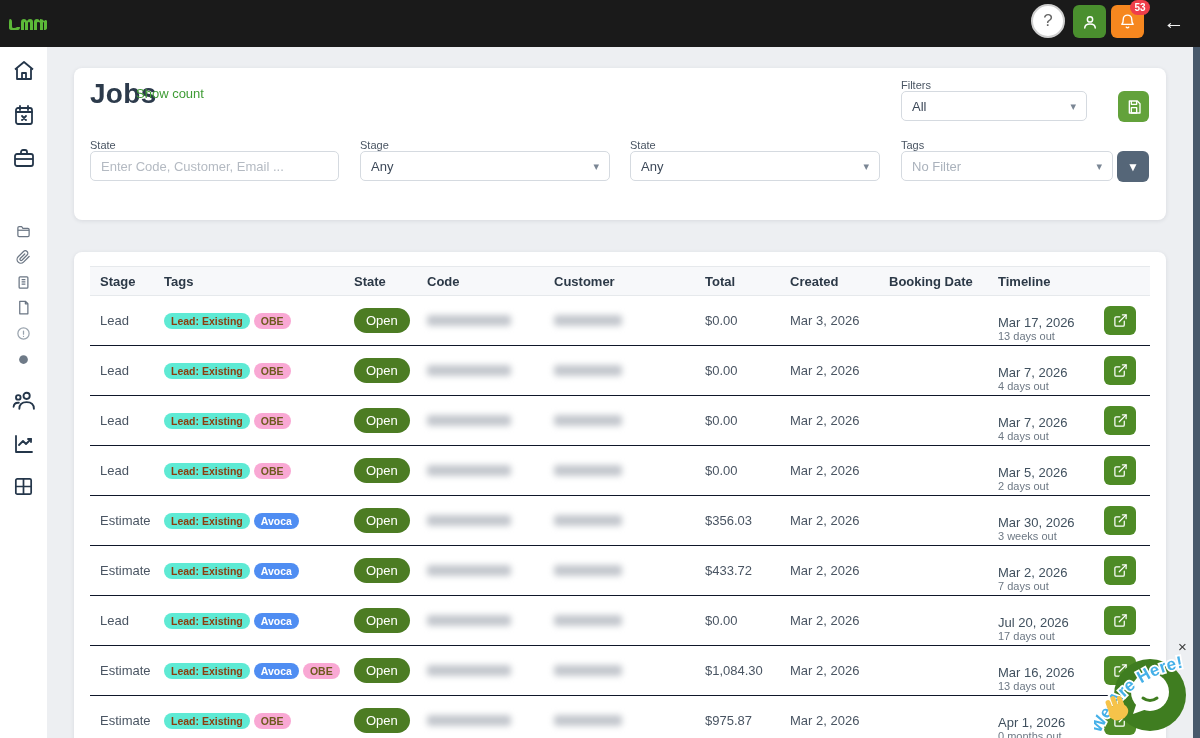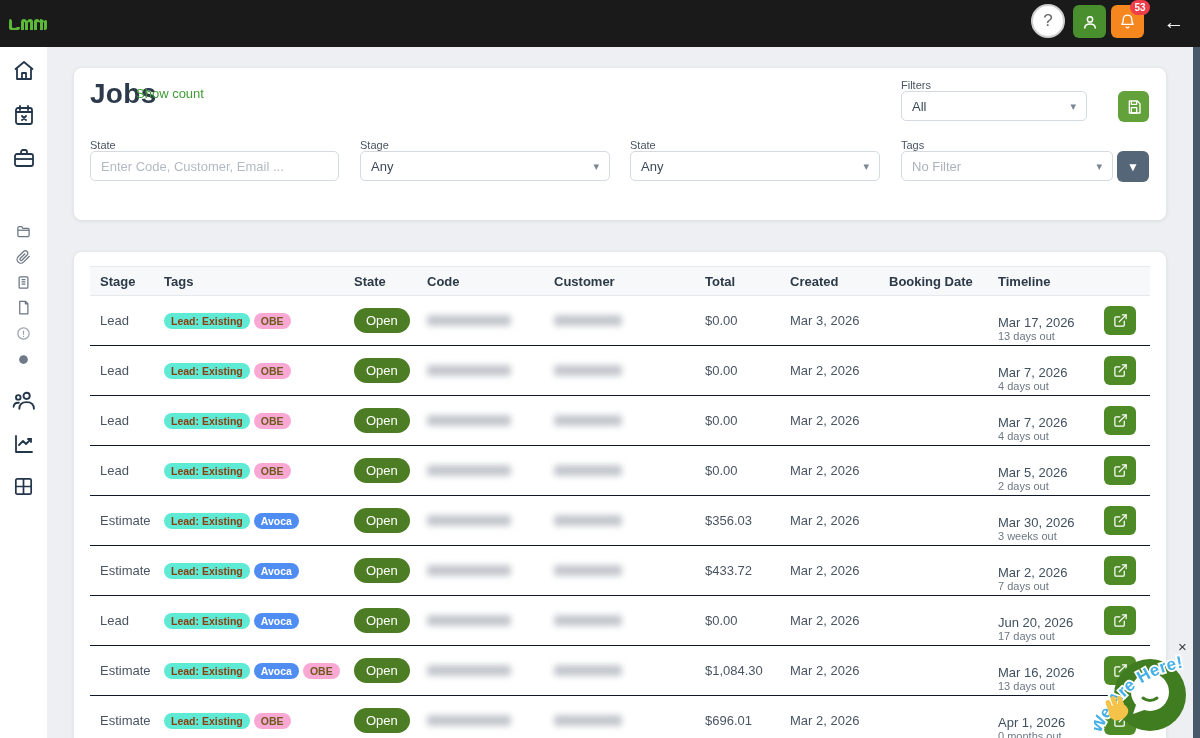--- a/index.html
+++ b/index.html
@@ -435,21 +435,21 @@
     <div class="cell">
           <div class="redact redact-code"></div>
         </div>
     <div class="cell">
           <div class="redact redact-cust"></div>
         </div>
     <div class="cell">$0.00</div>
     <div class="cell">Mar 2, 2026</div>
     <div class="cell"></div>
     <div class="cell">
-      <div class="tl-date">Jun 20, 2026</div>
+      <div class="tl-date">Jul 20, 2026</div>
       <div class="tl-note">17 days out</div>
     </div>
     <div class="cell" style="padding-left:6px;">
       <div class="ext-btn">
         <svg width="15" height="15" viewBox="0 0 24 24" fill="none" stroke="#ffffff" stroke-width="2" stroke-linecap="round" stroke-linejoin="round">
               <path d="M18 13v6a2 2 0 0 1-2 2H5a2 2 0 0 1-2-2V8a2 2 0 0 1 2-2h6"></path>
               <path d="M15 3h6v6"></path>
               <path d="M10 14 21 3"></path>
             </svg>
       </div>
@@ -494,21 +494,21 @@
           <span class="tag tag-orange">Lead: Existing</span>
           <span class="tag tag-yellow">OBE</span>
         </div>
     <div class="cell"><span class="state-pill">Open</span></div>
     <div class="cell">
           <div class="redact redact-code"></div>
         </div>
     <div class="cell">
           <div class="redact redact-cust"></div>
         </div>
-    <div class="cell">$696.01</div>
+    <div class="cell">$975.87</div>
     <div class="cell">Mar 2, 2026</div>
     <div class="cell"></div>
     <div class="cell">
       <div class="tl-date">Apr 1, 2026</div>
       <div class="tl-note">0 months out</div>
     </div>
     <div class="cell" style="padding-left:6px;">
       <div class="ext-btn">
         <svg width="15" height="15" viewBox="0 0 24 24" fill="none" stroke="#ffffff" stroke-width="2" stroke-linecap="round" stroke-linejoin="round">
               <path d="M18 13v6a2 2 0 0 1-2 2H5a2 2 0 0 1-2-2V8a2 2 0 0 1 2-2h6"></path>

